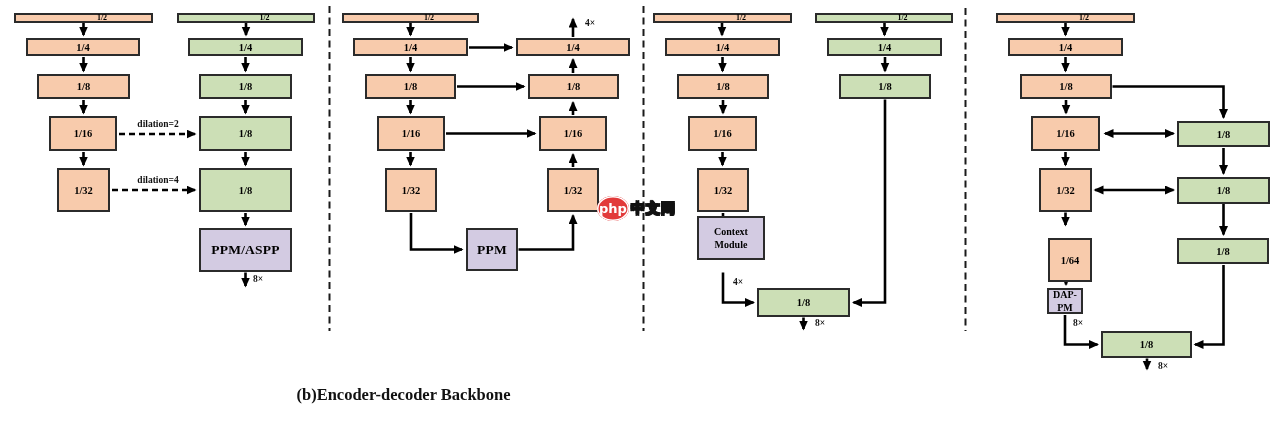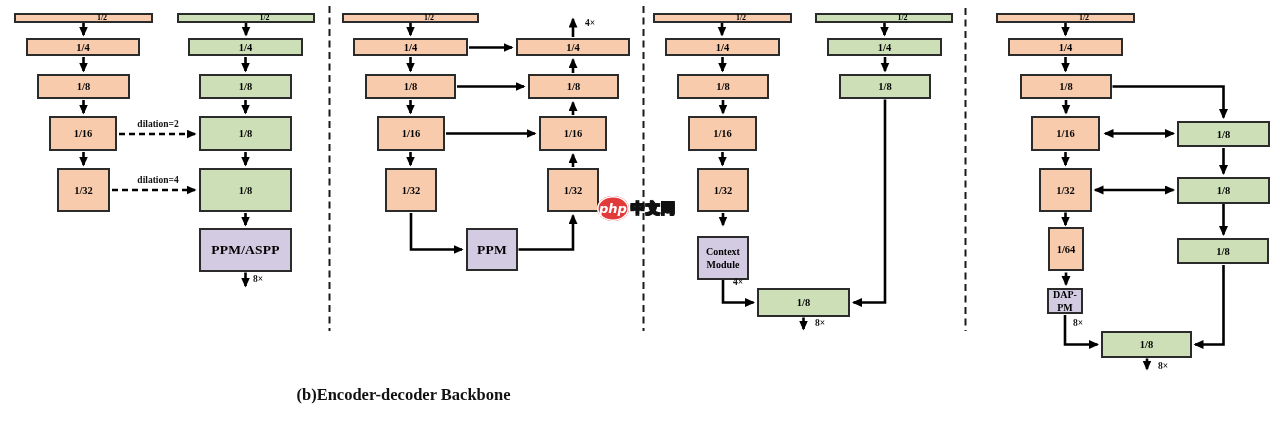--- a/index.html
+++ b/index.html
@@ -19,21 +19,21 @@
   .caption{position:absolute;font-weight:700;font-size:16.5px;text-align:center;color:#111;
            font-family:"Liberation Serif",serif;white-space:nowrap;}
   .lbl{position:absolute;font-weight:700;font-size:9.5px;color:#111;white-space:nowrap;
        font-family:"Liberation Serif",serif;}
   .lblc{text-align:center;}
   svg .al{stroke:var(--arrow,#000);stroke-width:2.6;fill:none;}
   svg .ad{stroke-dasharray:6 4;}
   svg .sep{stroke:#1a1a1a;stroke-width:2;stroke-dasharray:7 4.5;fill:none;}
   .wm{position:absolute;left:597px;top:196px;display:flex;align-items:center;gap:2px;}
   .wm-logo{width:32px;height:25px;background:var(--wmred,#e23a3a);border-radius:50%;
-           color:#fff;font-style:italic;font-weight:700;font-size:13px;
+           color:#fff;font-weight:700;font-size:13px;
            display:flex;align-items:center;justify-content:center;
            font-family:"DejaVu Sans",sans-serif;box-shadow:inset 0 0 0 1.5px #fff, inset 0 0 0 3px var(--wmred,#e23a3a);}
   .wm-text{font-size:14px;font-weight:700;color:#fff;-webkit-text-stroke:1.6px #111;
            text-shadow:-1px -1px 0 #111,1px -1px 0 #111,-1px 1px 0 #111,1px 1px 0 #111;
            font-family:"DejaVu Sans",sans-serif;letter-spacing:1px;}
 </style>
 </head>
 <body>
 
 <div class="canvas">
@@ -137,39 +137,39 @@
   <div class="box orange s" style="left:547px;top:168px;width:52px;height:44px">1/32</div>
   <div class="box purple m" style="left:466px;top:228px;width:52px;height:43px">PPM</div>
   <span class="lbl" style="left:585px;top:18px">4×</span>
   <div class="caption" style="left:281px;top:385px;width:245px">(b)Encoder-decoder Backbone</div>
 
   <div class="box orange t" style="left:653px;top:13px;width:139px;height:10px">1/2</div>
   <div class="box orange s" style="left:665px;top:38px;width:115px;height:18px">1/4</div>
   <div class="box orange s" style="left:677px;top:74px;width:92px;height:25px">1/8</div>
   <div class="box orange s" style="left:688px;top:116px;width:69px;height:35px">1/16</div>
   <div class="box orange s" style="left:697px;top:168px;width:52px;height:44px">1/32</div>
-  <div class="box purple m2" style="left:697px;top:236px;width:52px;height:44px">
+  <div class="box purple m2" style="left:697px;top:216px;width:68px;height:44px">
     <div>
       <div>Context</div>
       <div>Module</div>
     </div>
   </div>
   <div class="box green t" style="left:815px;top:13px;width:138px;height:10px">1/2</div>
   <div class="box green s" style="left:827px;top:38px;width:115px;height:18px">1/4</div>
   <div class="box green s" style="left:839px;top:74px;width:92px;height:25px">1/8</div>
   <div class="box green s" style="left:757px;top:288px;width:93px;height:29px">1/8</div>
   <span class="lbl" style="left:733px;top:277px">4×</span>
   <span class="lbl" style="left:815px;top:318px">8×</span>
 
   <div class="box orange t" style="left:996px;top:13px;width:139px;height:10px">1/2</div>
   <div class="box orange s" style="left:1008px;top:38px;width:115px;height:18px">1/4</div>
   <div class="box orange s" style="left:1020px;top:74px;width:92px;height:25px">1/8</div>
   <div class="box orange s" style="left:1031px;top:116px;width:69px;height:35px">1/16</div>
   <div class="box orange s" style="left:1039px;top:168px;width:53px;height:44px">1/32</div>
-  <div class="box orange s" style="left:1048px;top:227px;width:36px;height:44px">1/64</div>
+  <div class="box orange s" style="left:1048px;top:238px;width:44px;height:44px">1/64</div>
   <div class="box purple m2" style="left:1047px;top:288px;width:36px;height:26px">
     <div>
       <div>DAP-</div>
       <div>PM</div>
     </div>
   </div>
   <div class="box green s" style="left:1177px;top:121px;width:93px;height:26px">1/8</div>
   <div class="box green s" style="left:1177px;top:177px;width:93px;height:27px">1/8</div>
   <div class="box green s" style="left:1177px;top:238px;width:92px;height:26px">1/8</div>
   <div class="box green s" style="left:1101px;top:331px;width:91px;height:27px">1/8</div>

